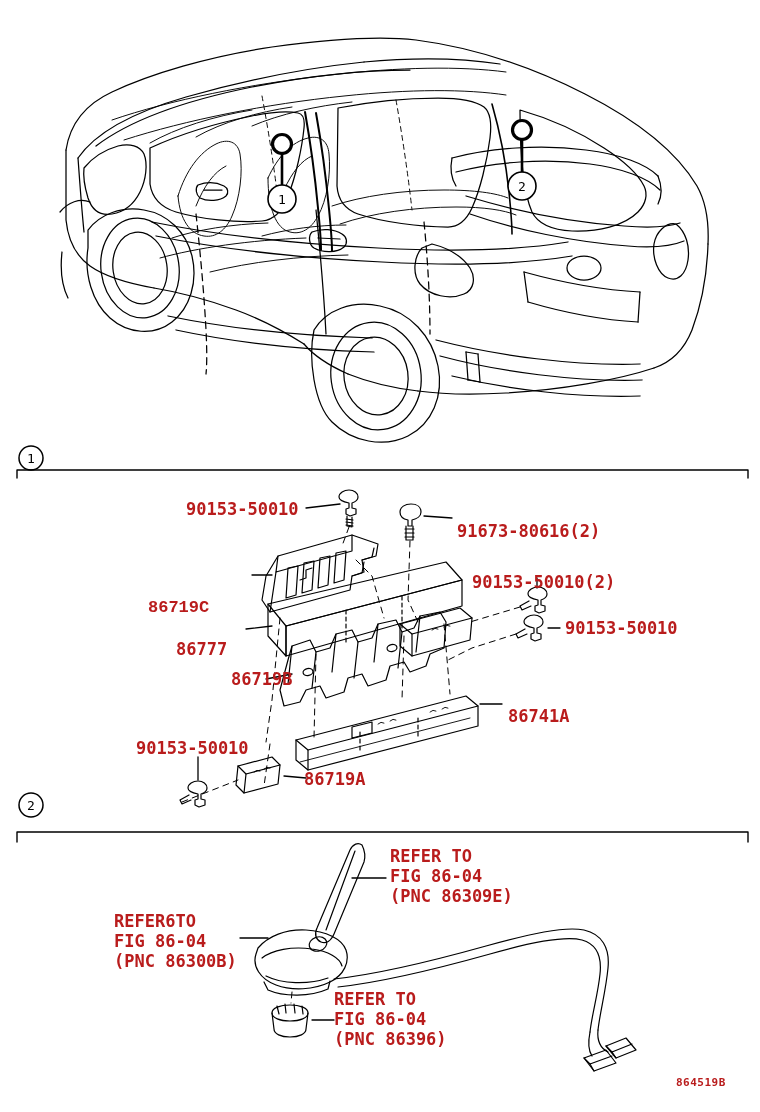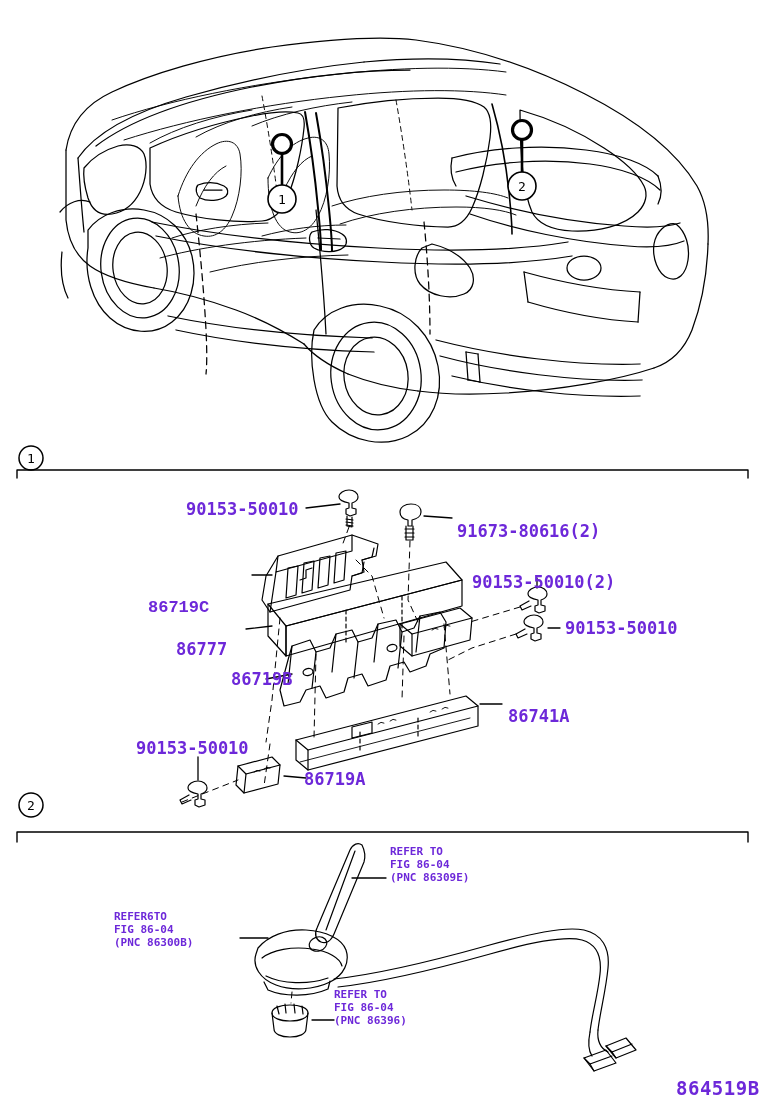--- a/index.html
+++ b/index.html
@@ -22,33 +22,33 @@
     position: absolute;
     left: 0;
     top: 0;
     width: 760px;
     height: 1112px;
   }
   .lbl {
     position: absolute;
     font-family: "DejaVu Sans Mono", monospace;
     font-weight: bold;
-    color: #6d28d9;
+    color: #b91c1c;
     white-space: pre;
     letter-spacing: 0px;
     line-height: 1.18;
   }
   .lbl-part {
     font-size: 17px;
   }
   .lbl-ref {
+    font-size: 17px;
+  }
+  .lbl-code {
     font-size: 11px;
-  }
-  .lbl-code {
-    font-size: 19px;
     letter-spacing: 0.5px;
   }
   .sec-num {
     position: absolute;
     font-family: "DejaVu Sans Mono", monospace;
     font-size: 13px;
     color: #000;
     text-align: center;
   }
 </style>

